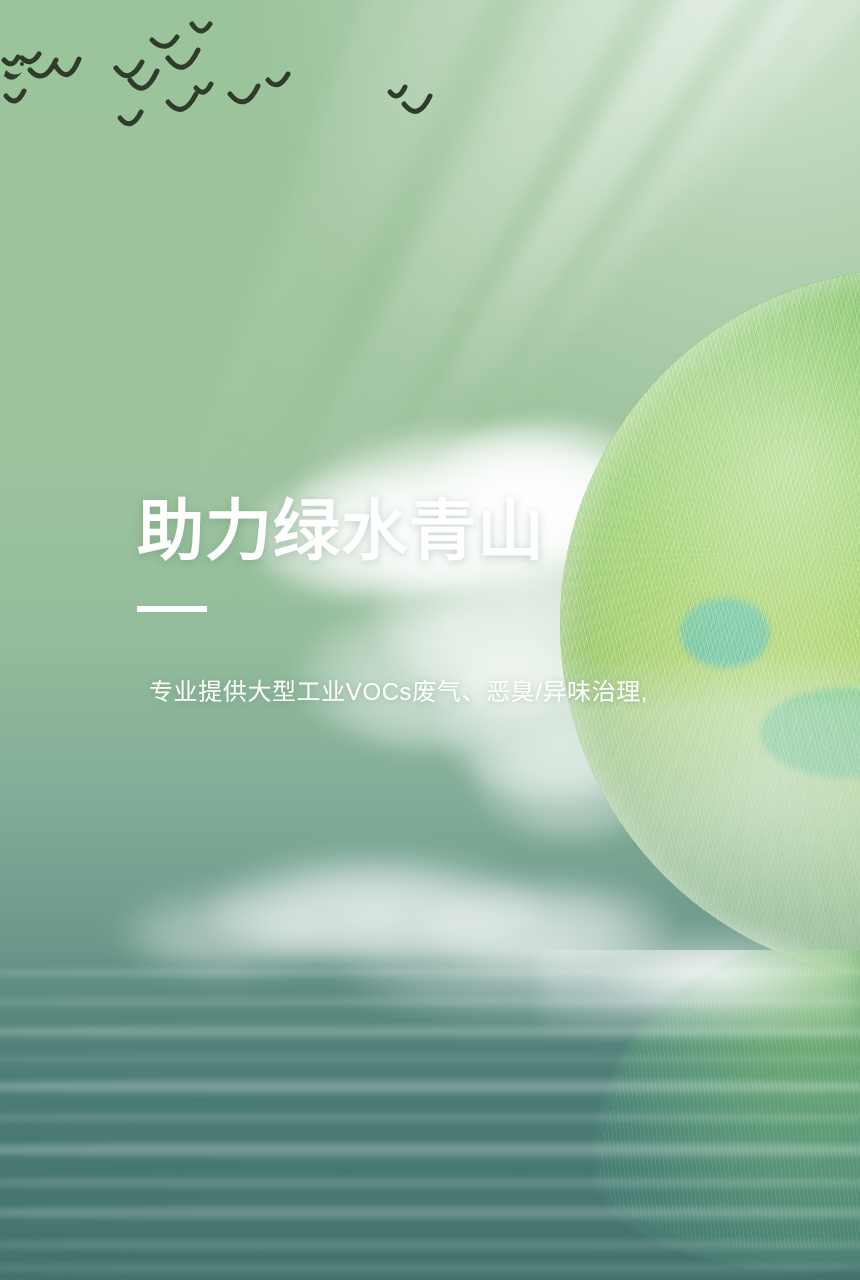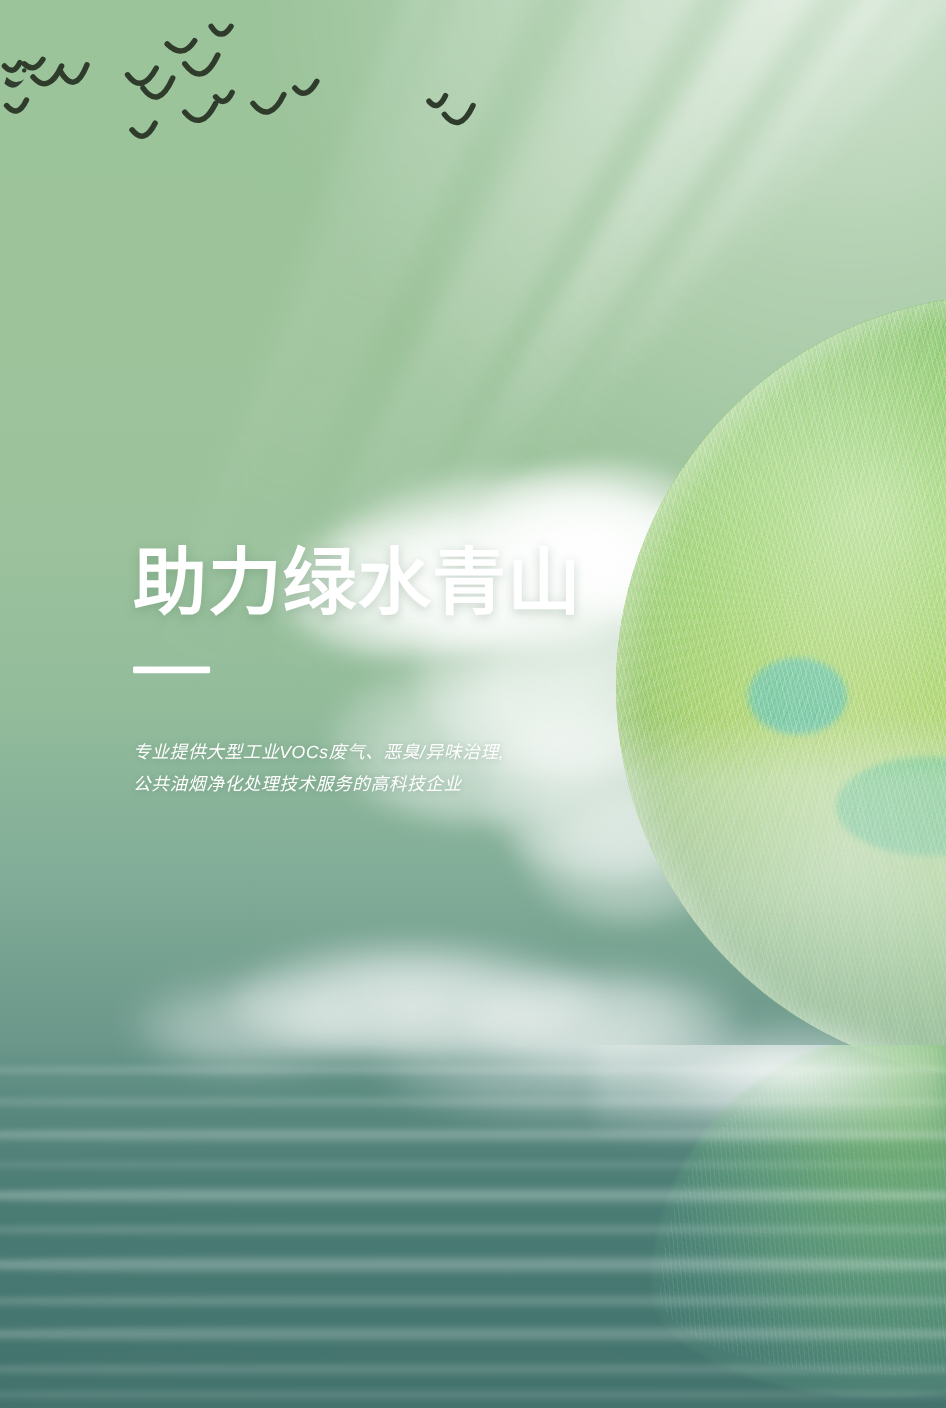--- a/index.html
+++ b/index.html
@@ -241,21 +241,21 @@
     background: radial-gradient(ellipse at 55% 50%,
       rgba(255,255,255,0.85) 0%,
       rgba(255,255,255,0.35) 45%,
       rgba(255,255,255,0) 100%);
     filter: blur(10px);
   }
 
   
   .copy {
     position: absolute;
-    left: 121px;
+    left: 137px;
     top: 492px;
     width: 560px;
   }
   .headline {
     margin: 0;
     color: #ffffff;
     font-size: 67px;
     font-weight: 700;
     line-height: 1.16;
     letter-spacing: 1px;
@@ -266,29 +266,28 @@
 
   .divider {
     width: 70px;
     height: 6px;
     background: #ffffff;
     margin: 36px 0 0 0;
     border-radius: 1px;
   }
 
   .subcopy {
-    margin: 58px 0 0 0;
+    margin: 58px 0 0 12px;
     color: #ffffff;
-    font-size: 16px;
+    font-size: 24px;
     line-height: 1.82;
     letter-spacing: .6px;
     font-weight: 400;
     text-shadow: 0 1px 6px rgba(70,110,80,0.30);
     white-space: nowrap;
-    font-style: italic;
   }
   .subcopy .sub-line { display: block; }
 </style>
 </head>
 <body>
 
 <div class="poster">
 
   <div class="sky-glow"></div>
 
@@ -386,17 +385,16 @@
 
   <div class="copy">
     <h1 class="headline">
       <span class="hl-line">助力绿水青山</span>
     </h1>
 
     <div class="divider"></div>
 
     <p class="subcopy">
       <span class="sub-line">专业提供大型工业VOCs废气、恶臭/异味治理,</span>
-      <span class="sub-line">公共油烟净化处理技术服务的高科技企业</span>
     </p>
   </div>
 
 </div>
 
 </body></html>

